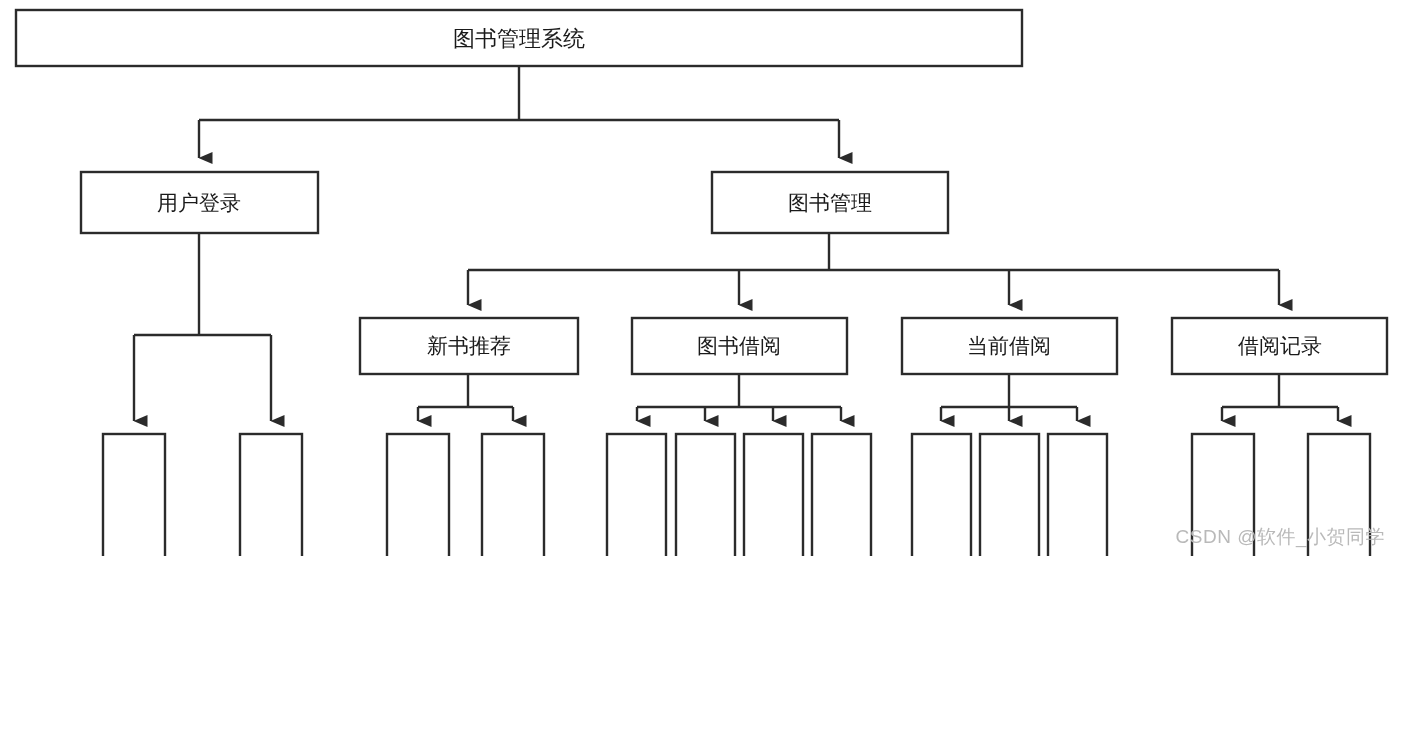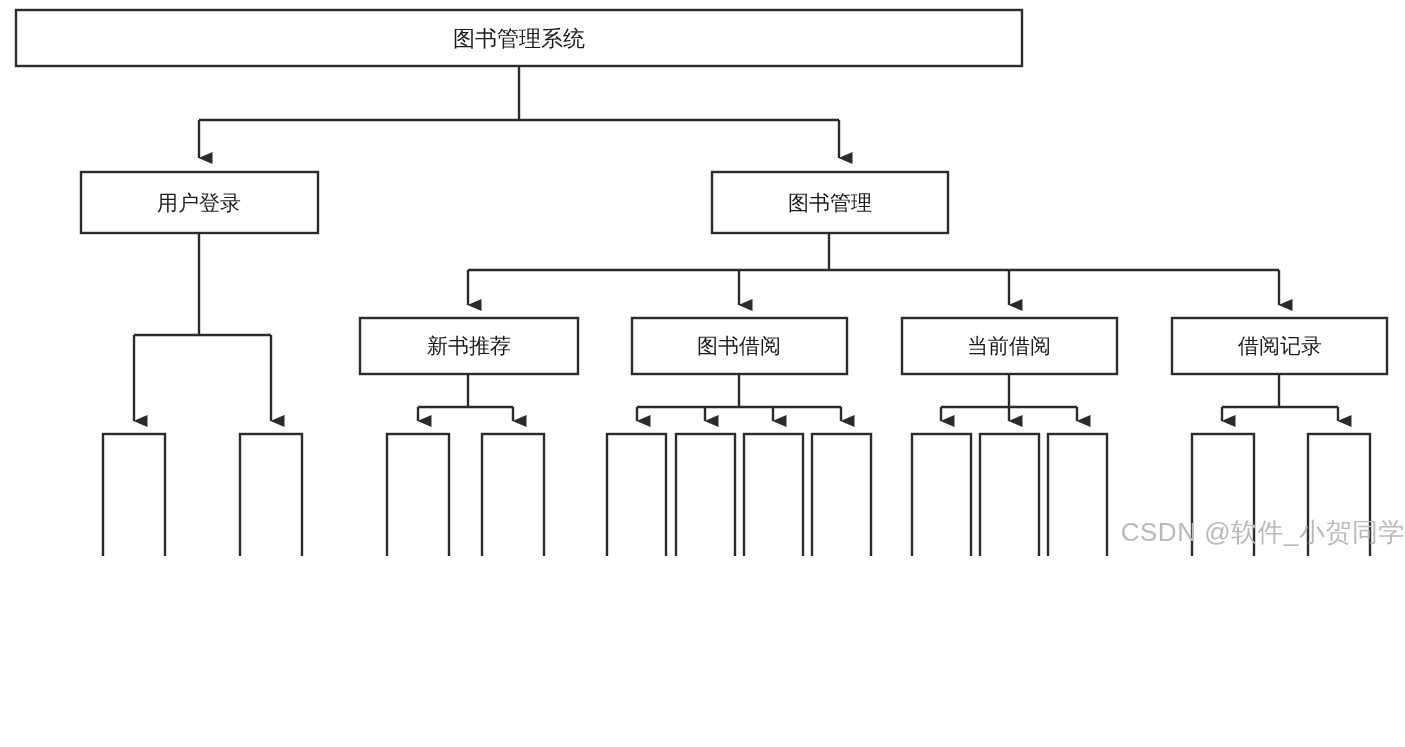--- a/index.html
+++ b/index.html
@@ -63,24 +63,24 @@
     font-family: "Liberation Sans", "DejaVu Sans", sans-serif;
     font-size: 21px;
     line-height: 1.05;
     letter-spacing: 1.5px;
     color: #1a1a1a;
     white-space: nowrap;
     pointer-events: none;
   }
   .watermark {
     position: absolute;
-    right: 0;
+    right: 20px;
     bottom: 6px;
     font-family: "Liberation Sans", "DejaVu Sans", sans-serif;
-    font-size: 26px;
+    font-size: 19px;
     color: #b9b9b9;
     letter-spacing: 0.5px;
     white-space: nowrap;
   }
 </style>
 </head>
 <body>
 
 <div id="diagram-root">
 

